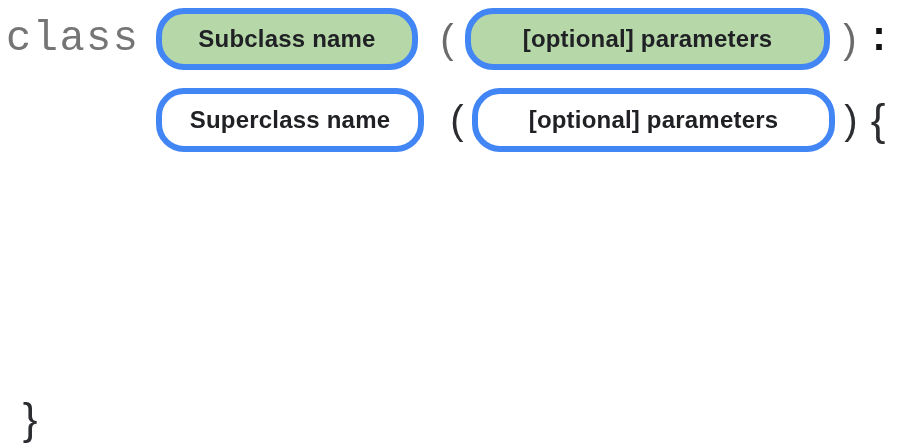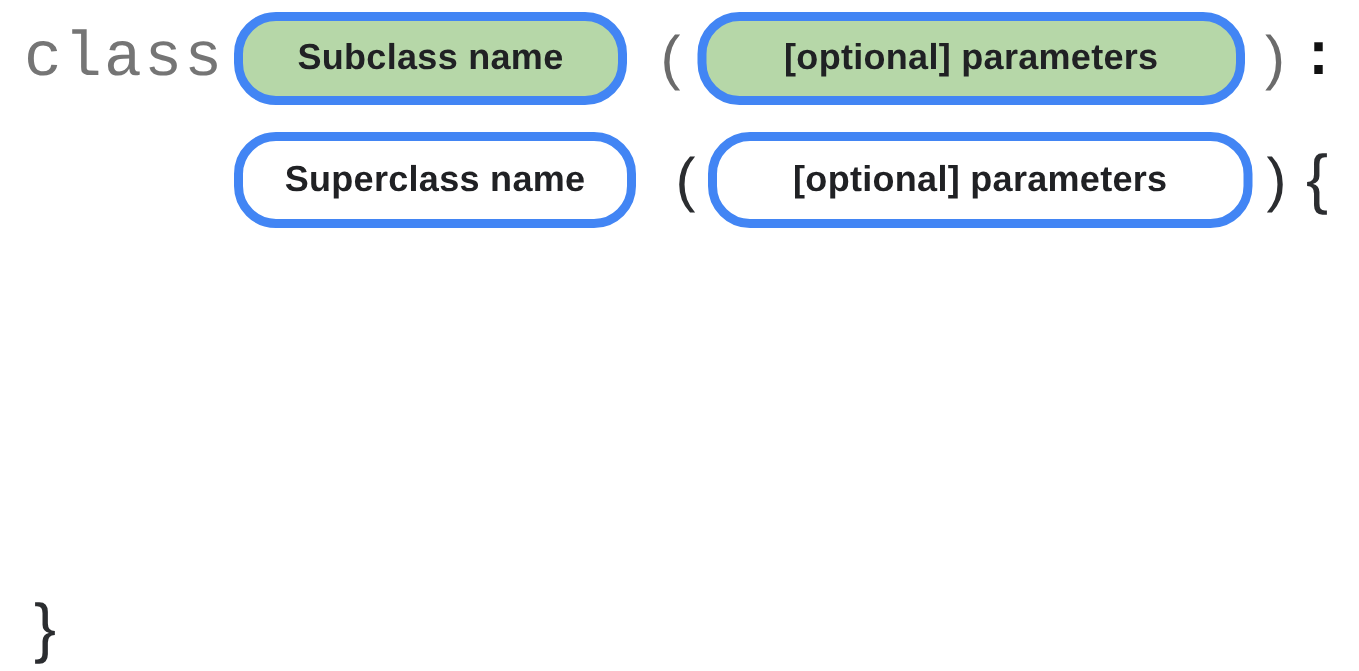--- a/index.html
+++ b/index.html
@@ -43,21 +43,21 @@
   .row2{top:88px;height:64px;}
   .punct{
     position:absolute;
     display:flex;
     align-items:center;
     justify-content:center;
     white-space:nowrap;
   }
   .keyword{
     position:absolute;
-    left:16px;top:8px;height:62px;
+    left:6px;top:8px;height:62px;
     display:flex;align-items:center;
     font-family:"Liberation Mono","DejaVu Sans Mono",monospace;
     font-size:42px;
     letter-spacing:1.5px;
     color:var(--keyword-gray);
   }
   .paren-light{
     color:var(--paren-gray);
     font-size:40px;
     font-weight:400;

